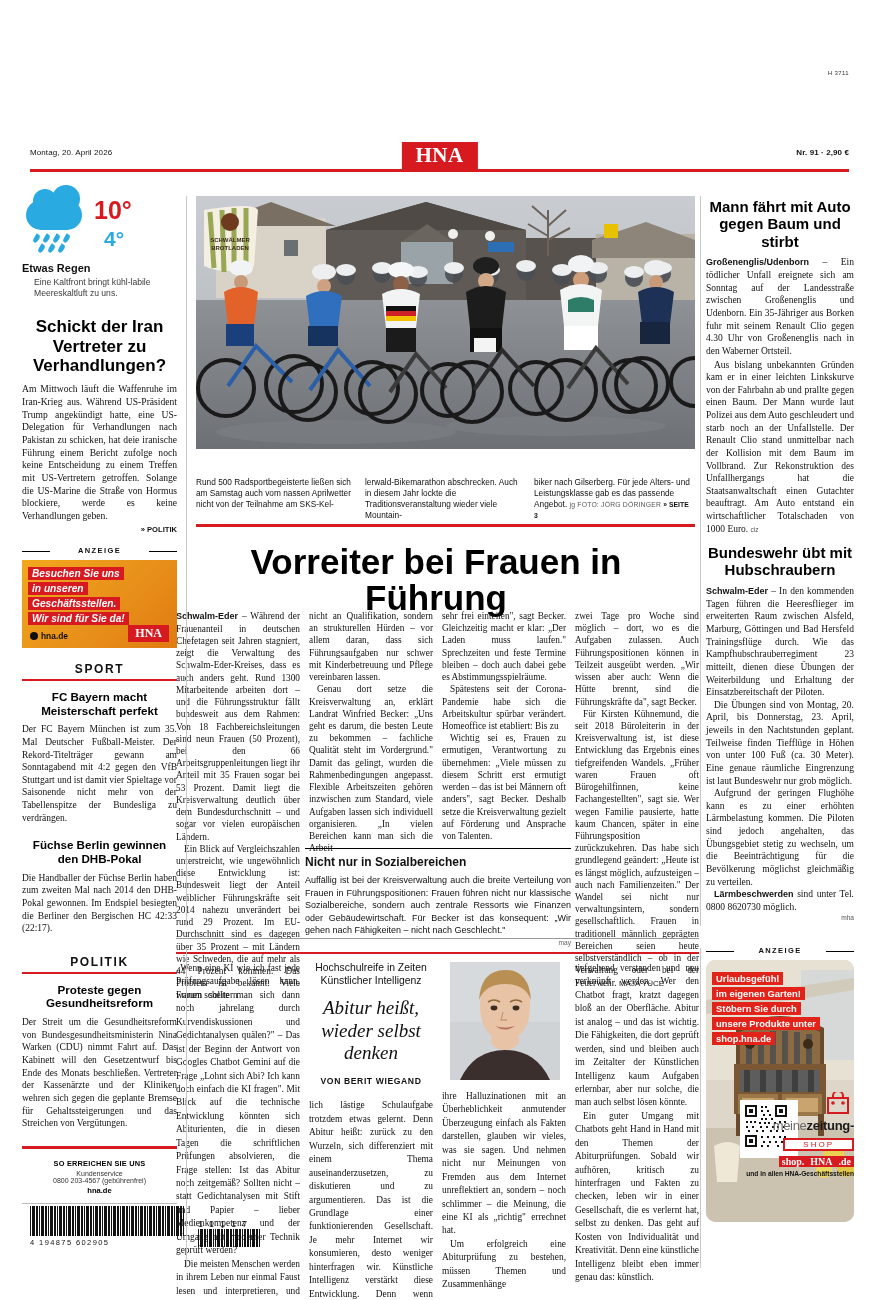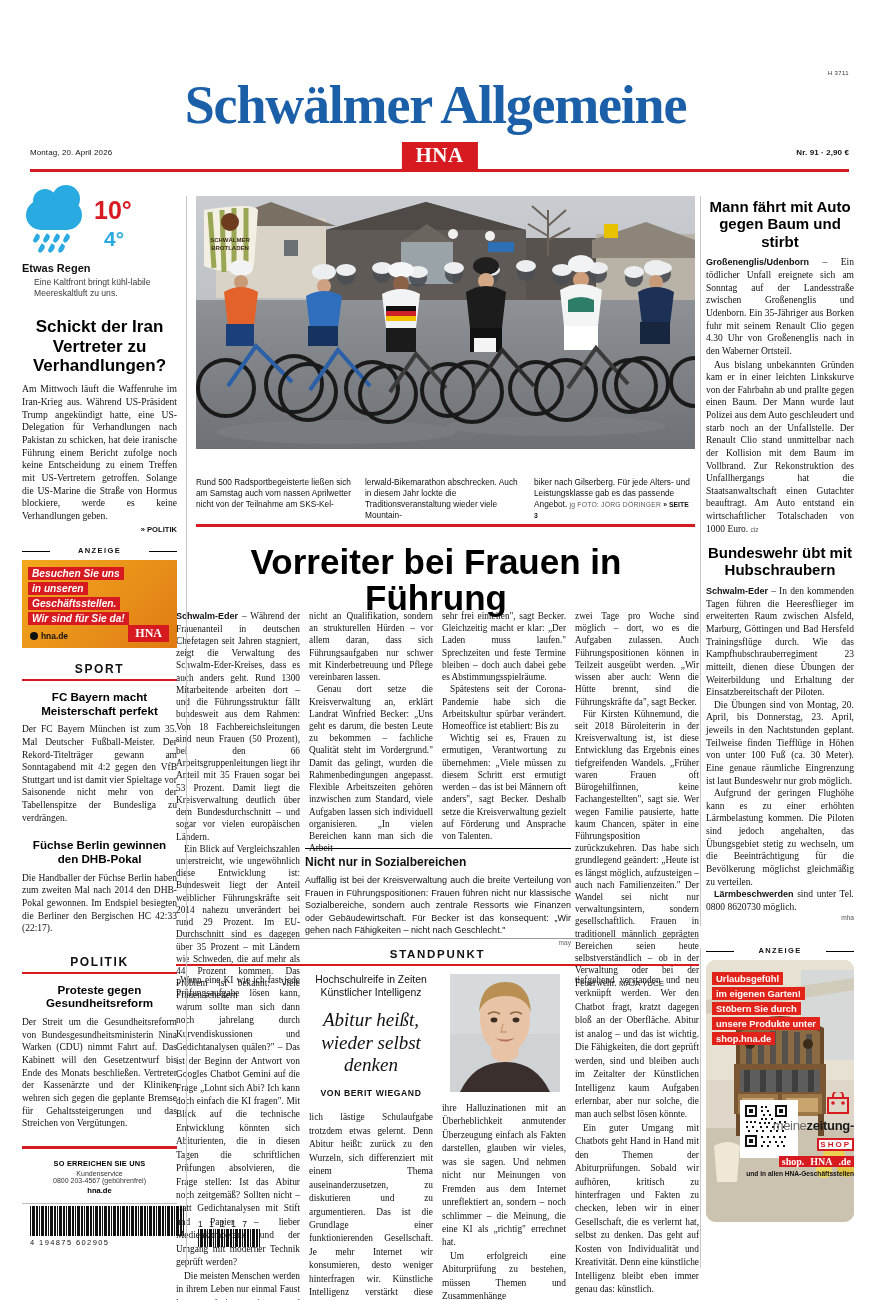--- a/index.html
+++ b/index.html
@@ -142,36 +142,35 @@
 
   
   .ad2{width:148px;height:262px;background:linear-gradient(170deg,#d9d2c6 0%,#cfc6b6 40%,#bdb4a4 100%);position:relative;overflow:hidden;}
   .ad2 .ln{position:absolute;background:#e2231a;color:#fff;font-family:"Liberation Sans",sans-serif;
     font-weight:700;font-size:9.4px;padding:1px 4px;white-space:nowrap;}
   .ad2 .qr{position:absolute;left:34px;top:140px;width:52px;height:52px;background:#fff;padding:3px;}
   .ad2 .shopbrand{position:absolute;left:0;right:0;bottom:45px;text-align:right;}
   .ad2 .sb1{font-family:"Liberation Sans",sans-serif;font-size:13px;color:#6b6b6b;letter-spacing:-.3px;}
   .ad2 .sb1 b{color:#1a1a1a;}
   .ad2 .sb2{display:inline-block;border:2px solid #d71920;color:#d71920;font-family:"Liberation Sans",sans-serif;
-    font-weight:700;font-size:8px;letter-spacing:2px;padding:0 1px;margin-top:1px;background:#fff;}
+    font-weight:400;font-size:8px;letter-spacing:2px;padding:0 18px;margin-top:1px;background:#fff;}
   .ad2 .sb3{font-family:"Liberation Sans",sans-serif;font-weight:700;font-size:10px;margin-top:5px;color:#111;}
   .ad2 .sb3 span{background:#d71920;color:#fff;padding:0 3px;font-family:"Liberation Serif",serif;}
   .ad2 .sb4{font-family:"Liberation Sans",sans-serif;font-weight:700;font-size:6.6px;margin-top:3px;color:#111;}
 
   
   .vline{position:absolute;width:1px;background:#c8c8c8;}
 </style>
 </head>
 <body>
 
 <div class="page">
 
   <div class="masthead">
     <div class="hcode">H 3711</div>
-    <div class="title">Schwälmer Allgemeine</div>
     <div class="mast-row">
       <div class="mast-date">Montag, 20. April 2026</div>
       <div class="mast-issue">Nr. 91  ·  2,90 €</div>
       <div class="mast-line"></div>
       <div class="hna-box">HNA</div>
     </div>
   </div>
 
   <div class="weather">
     <div class="wx-top">
@@ -520,21 +519,20 @@
       <div style="text-indent:8px;">Die Übungen sind von Montag, 20. April, bis Donnerstag, 23. April, jeweils in den Nachtstunden geplant. Teilweise finden Tiefflüge in Höhen von unter 100 Fuß (ca. 30 Meter). Eine genaue räumliche Eingrenzung ist laut Bundeswehr nur grob möglich.</div>
       <div style="text-indent:8px;">Aufgrund der geringen Flughöhe kann es zu einer erhöhten Lärmbelastung kommen. Die Piloten sind jedoch angehalten, das Übungsgebiet stetig zu wechseln, um die Beeinträchtigung für die Bevölkerung möglichst gleichmäßig zu verteilen.</div>
       <div style="text-indent:8px;">
         <span class="place">Lärmbeschwerden</span><span> sind unter Tel. 0800 8620730 möglich.</span>
       </div>
       <div class="sign">mha</div>
     </div>
   </div>
 
   <div class="sp-wrap">
-    <div class="sp-label">STANDPUNKT</div>
     <div class="sp-rule"></div>
     <div class="sp-cols">
       <div class="sp-col just">
         <p class="first">„Wenn eine KI wie ich fast jede Prüfungsaufgabe lösen kann, warum sollte man sich dann noch jahrelang durch Kurvendiskussionen und Gedichtanalysen quälen?" – Das ist der Beginn der Antwort von Googles Chatbot Gemini auf die Frage „Lohnt sich Abi? Ich kann doch einfach die KI fragen". Mit Blick auf die technische Entwicklung könnten sich Abiturienten, die in diesen Tagen die schriftlichen Prüfungen absolvieren, die Frage stellen: Ist das Abitur noch zeitgemäß? Sollten nicht – statt Gedichtanalysen mit Stift und Papier – lieber Medienkompetenz und der Umgang mit moderner Technik geprüft werden?</p>
         <p>Die meisten Menschen werden in ihrem Leben nur einmal Faust lesen und interpretieren, und haben durch die vermeint-</p>
       </div>
       <div class="sp-col">
         <div class="sp-kicker">Hochschulreife in Zeiten Künstlicher Intelligenz</div>
         <div class="sp-title">Abitur heißt, wieder selbst denken</div>
         <div class="sp-author">VON BERIT WIEGAND</div>

